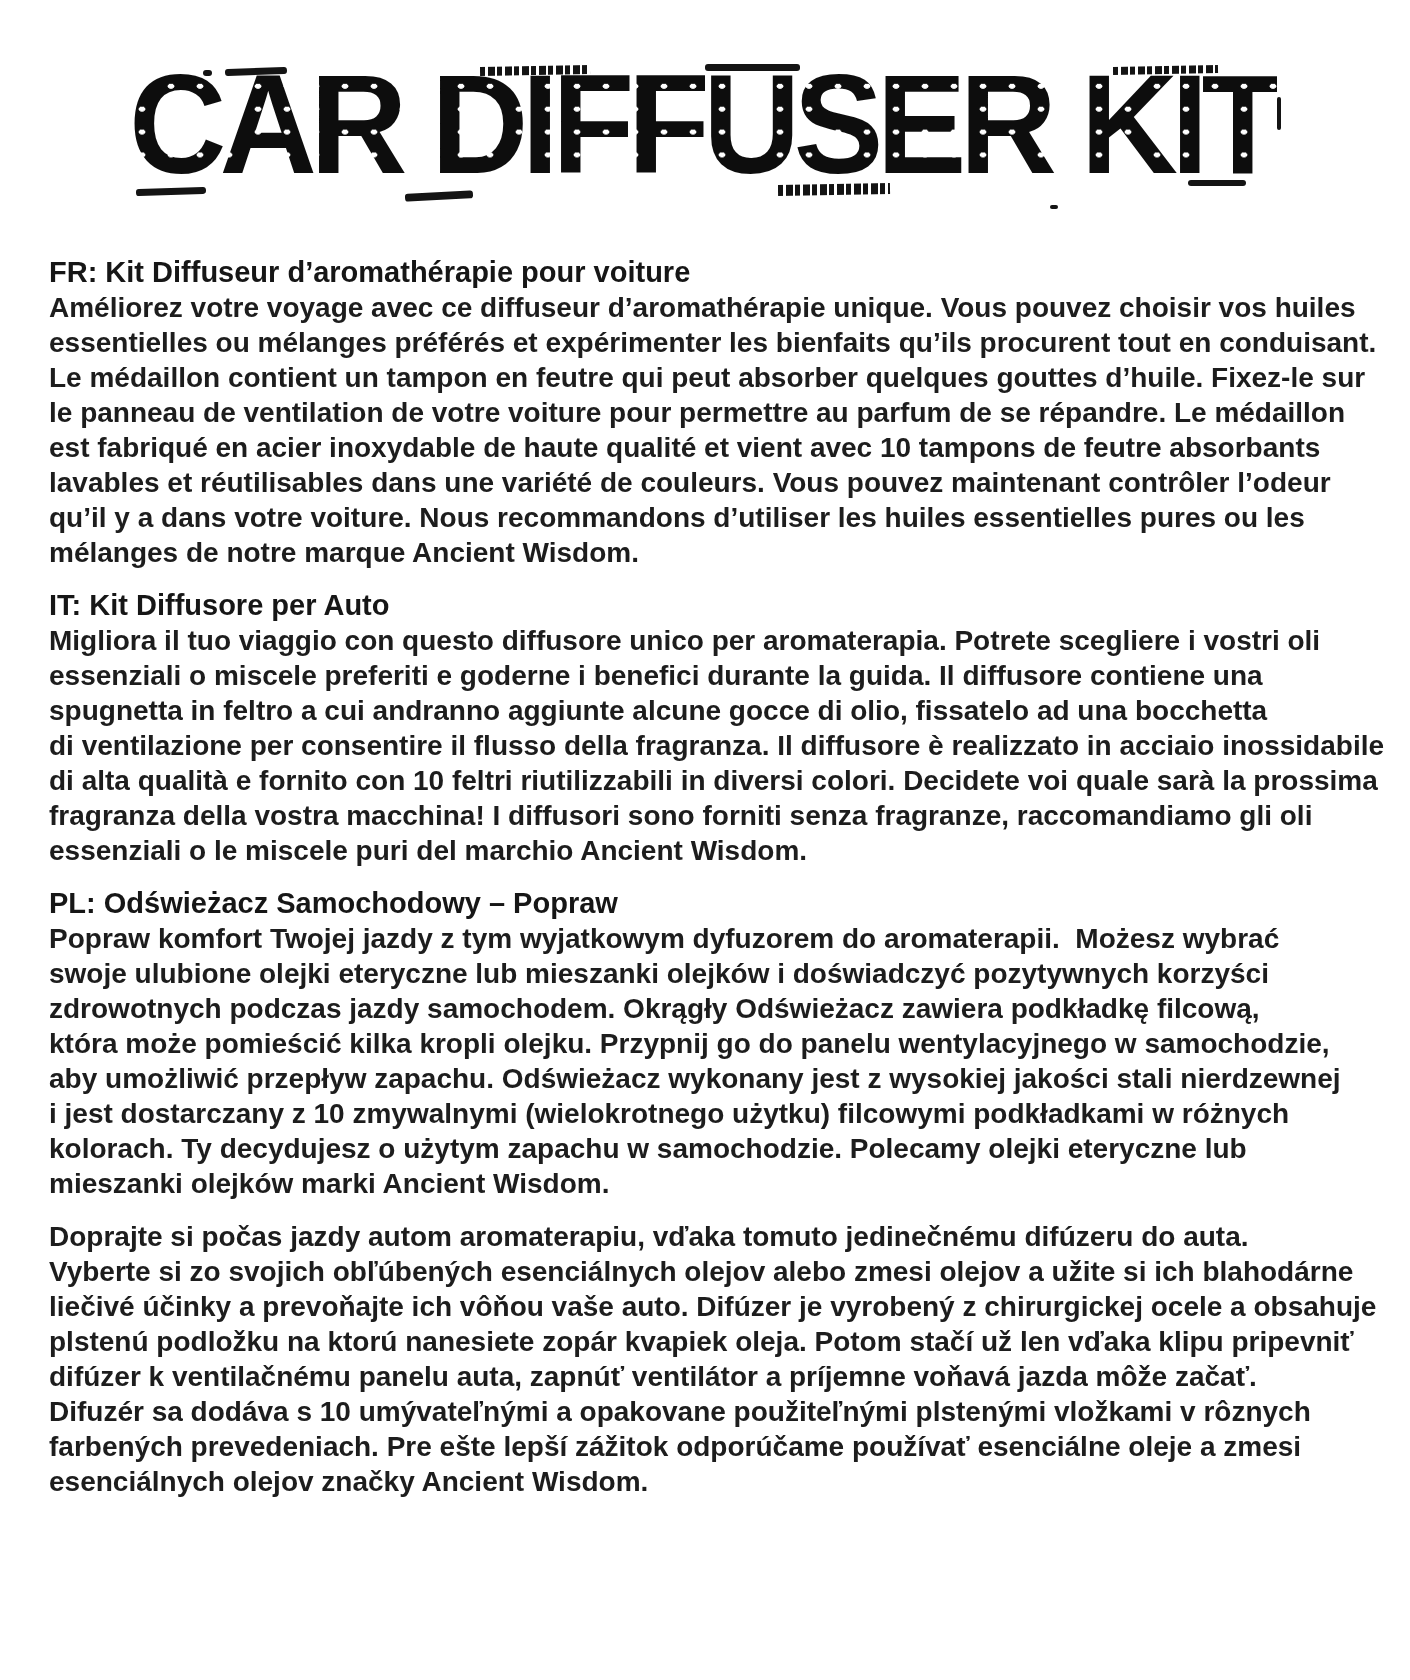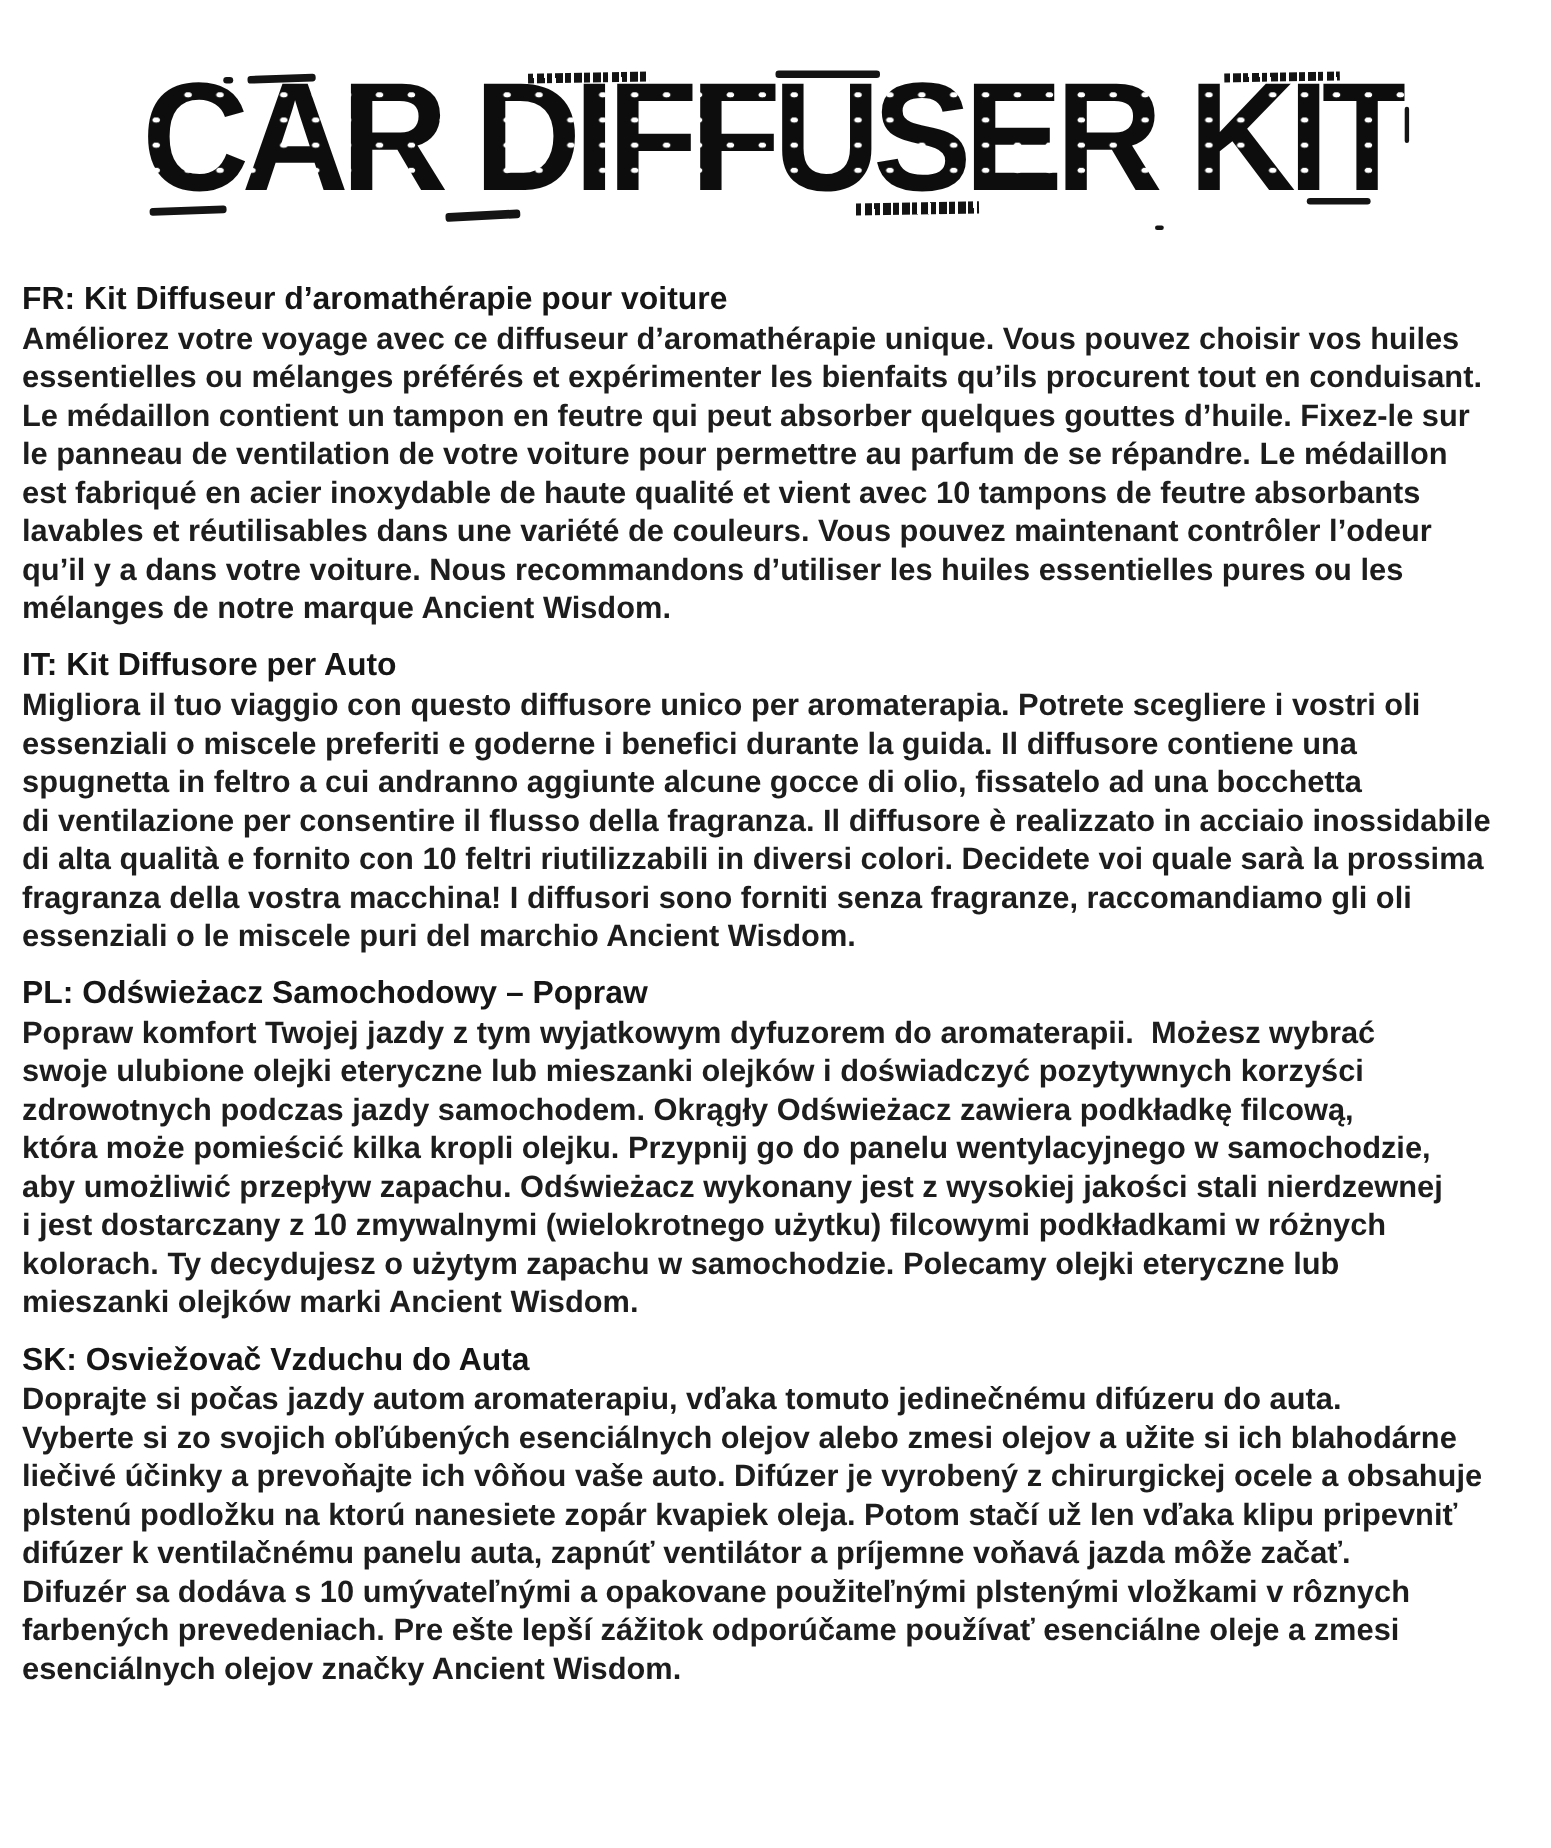--- a/index.html
+++ b/index.html
@@ -48,21 +48,21 @@
     position: absolute;
     background: #141414;
     border-radius: 3px;
   }
   .smudge.speckled {
     background: repeating-linear-gradient(90deg, #141414 0 5px, rgba(20,20,20,0) 5px 8px, #141414 8px 15px, rgba(20,20,20,0) 15px 17px);
     border-radius: 0;
   }
   
   .content {
-    padding-left: 20px;
+    padding-left: 49px;
     padding-right: 20px;
   }
   .lang-section {
     margin: 18px 0 0 0;
   }
   .lang-heading {
     margin: 0;
     font-size: 29px;
     line-height: 35px;
     font-weight: 700;
@@ -130,21 +130,20 @@
 swoje ulubione olejki eteryczne lub mieszanki olejków i doświadczyć pozytywnych korzyści
 zdrowotnych podczas jazdy samochodem. Okrągły Odświeżacz zawiera podkładkę filcową,
 która może pomieścić kilka kropli olejku. Przypnij go do panelu wentylacyjnego w samochodzie,
 aby umożliwić przepływ zapachu. Odświeżacz wykonany jest z wysokiej jakości stali nierdzewnej
 i jest dostarczany z 10 zmywalnymi (wielokrotnego użytku) filcowymi podkładkami w różnych
 kolorach. Ty decydujesz o użytym zapachu w samochodzie. Polecamy olejki eteryczne lub
 mieszanki olejków marki Ancient Wisdom.</p>
     </section>
 
     <section class="lang-section">
-      <h2 class="lang-heading">SK: Osviežovač Vzduchu do Auta</h2>
       <p class="lang-body">Doprajte si počas jazdy autom aromaterapiu, vďaka tomuto jedinečnému difúzeru do auta.
 Vyberte si zo svojich obľúbených esenciálnych olejov alebo zmesi olejov a užite si ich blahodárne
 liečivé účinky a prevoňajte ich vôňou vaše auto. Difúzer je vyrobený z chirurgickej ocele a obsahuje
 plstenú podložku na ktorú nanesiete zopár kvapiek oleja. Potom stačí už len vďaka klipu pripevniť
 difúzer k ventilačnému panelu auta, zapnúť ventilátor a príjemne voňavá jazda môže začať.
 Difuzér sa dodáva s 10 umývateľnými a opakovane použiteľnými plstenými vložkami v rôznych
 farbených prevedeniach. Pre ešte lepší zážitok odporúčame používať esenciálne oleje a zmesi
 esenciálnych olejov značky Ancient Wisdom.</p>
     </section>
 

